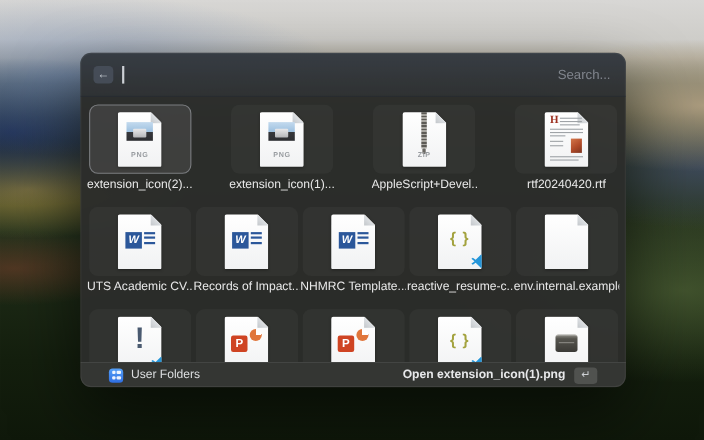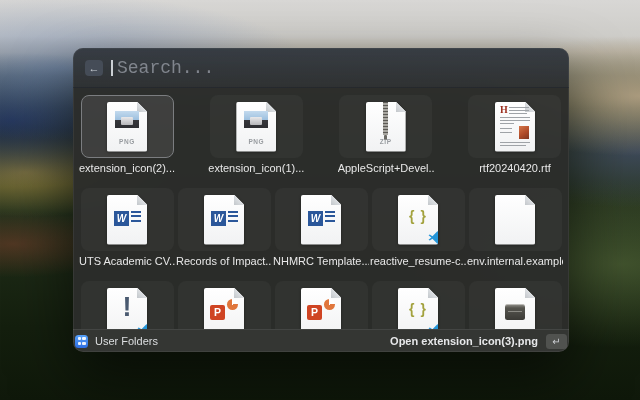--- a/index.html
+++ b/index.html
@@ -32,21 +32,21 @@
     background:linear-gradient(180deg, rgba(72,88,116,.30), rgba(64,76,98,.12));
     border-bottom:1px solid rgba(0,0,0,.30);
   }
   .back-btn{
     width:18px;height:16px;border:none;border-radius:4px;background:#454c57;
     color:#ccd1d7;font-size:11px;line-height:16px;text-align:center;padding:0;margin-right:8px;
     font-family:inherit;
   }
   .caret{width:2px;height:16px;background:#ccd0d5;margin-right:2px;}
   .search-input{flex:1;background:transparent;border:none;outline:none;color:#e8eaec;
-    font-size:18px;font-family:Liberation Mono, monospace;}
+    font-size:12px;font-family:Liberation Sans, sans-serif;text-align:right;}
   .search-input::placeholder{color:#80858d;}
   
   .grid{flex:1;overflow:hidden;padding:7px 6px 0;}
   .grid-row{display:flex;justify-content:space-between;margin-bottom:13px;}
   .cell{width:96px;display:flex;flex-direction:column;align-items:center;}
   .tile{
     width:93px;height:63px;border-radius:8px;box-sizing:border-box;
     background:rgba(255,255,255,.035);border:1px solid transparent;
     display:flex;align-items:center;justify-content:center;
   }
@@ -92,21 +92,21 @@
     background:linear-gradient(180deg,#97968f 0%,#55544e 25%,#3b3a36 100%);
     box-shadow:inset 0 1px 0 rgba(255,255,255,.4);}
   .device::after{content:"";position:absolute;left:3px;top:7px;right:3px;height:1.5px;background:#8a8983;}
   
   .rtf-h{position:absolute;left:5px;top:3px;font-family:"Liberation Serif",serif;
     font-weight:700;font-size:10px;color:#9c2f1f;line-height:10px;}
   .rl{position:absolute;height:1.6px;background:#9fa3a7;}
   .rtf-img{position:absolute;right:6px;top:24px;width:10px;height:13px;
     background:linear-gradient(145deg,#d4764a 0%,#b04a28 55%,#7c3520 100%);}
   
-  .footer{flex:0 0 22px;display:flex;align-items:center;padding:0 2px;
+  .footer{flex:0 0 22px;display:flex;align-items:center;padding:0 26px;
     background:rgba(255,255,255,.05);border-top:1px solid rgba(255,255,255,.08);
     font-size:11px;color:#dcdee0;}
   .footer-left{display:flex;align-items:center;gap:7px;flex:1;}
   .apps-icon{width:13px;height:13px;border-radius:3.5px;
     background:linear-gradient(180deg,#55a0f8,#2e6ee2);
     display:grid;grid-template-columns:1fr 1fr;gap:1.5px;padding:2.5px;box-sizing:border-box;}
   .apps-icon span{background:rgba(255,255,255,.9);border-radius:1px;}
   .footer-right{display:flex;align-items:center;gap:8px;font-weight:700;color:#e7e8ea;}
   .return-key{width:21px;height:15px;border-radius:3.5px;background:rgba(255,255,255,.14);
     color:#cdd0d4;font-size:10px;font-weight:400;display:flex;align-items:center;justify-content:center;}
@@ -330,17 +330,17 @@
     <div class="footer-left">
       <div class="apps-icon">
         <span></span>
           <span></span>
           <span></span>
           <span></span>
       </div>
       <span>User Folders</span>
     </div>
     <div class="footer-right">
-      <span>Open extension_icon(3).png</span>
+      <span>Open extension_icon(1).png</span>
       <span class="return-key">↵</span>
     </div>
   </div>
 </div>
 
 </body></html>

